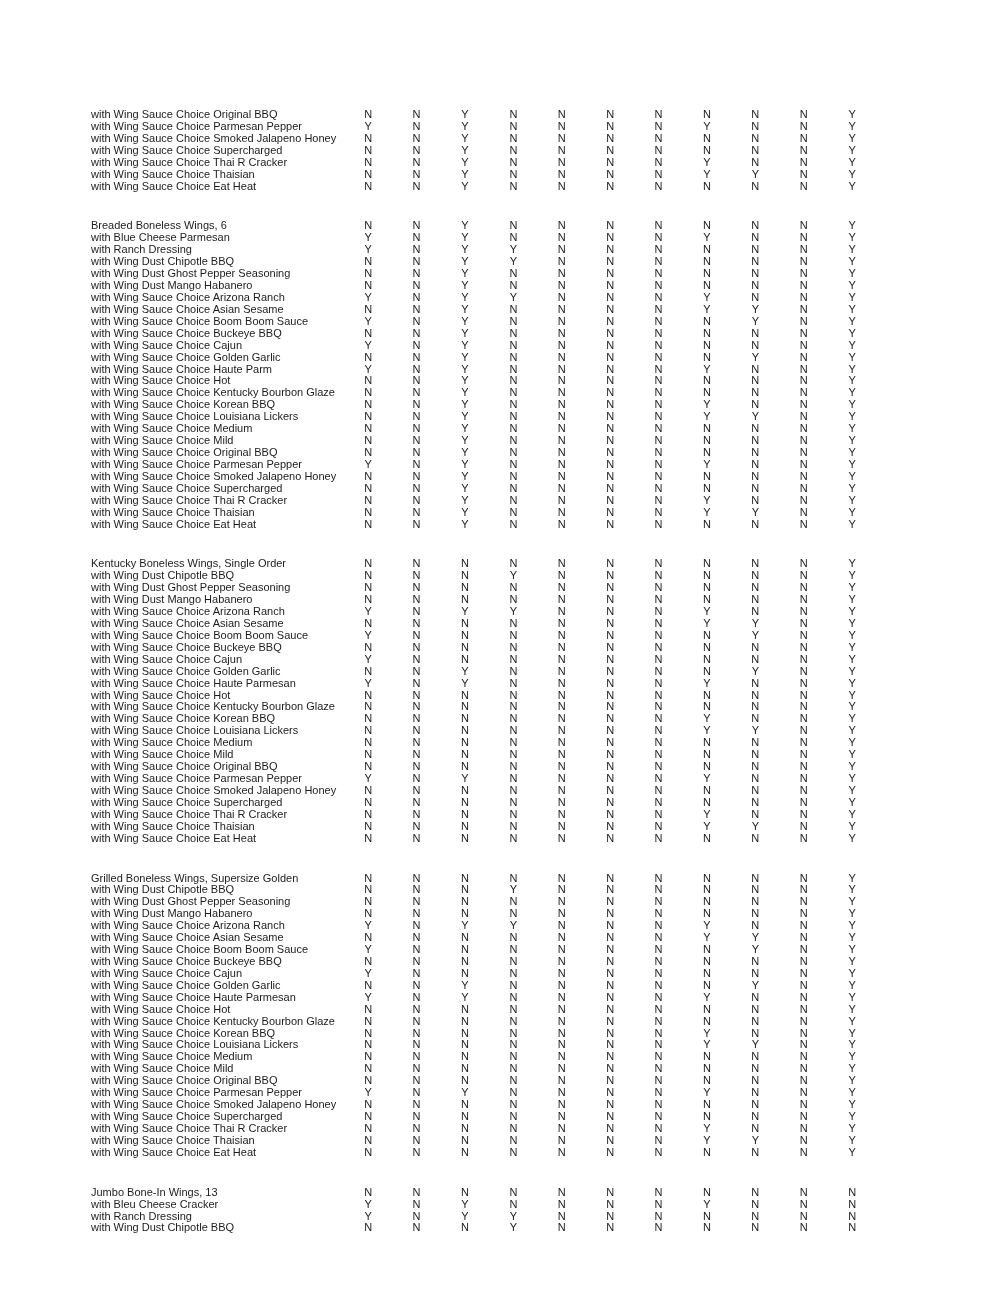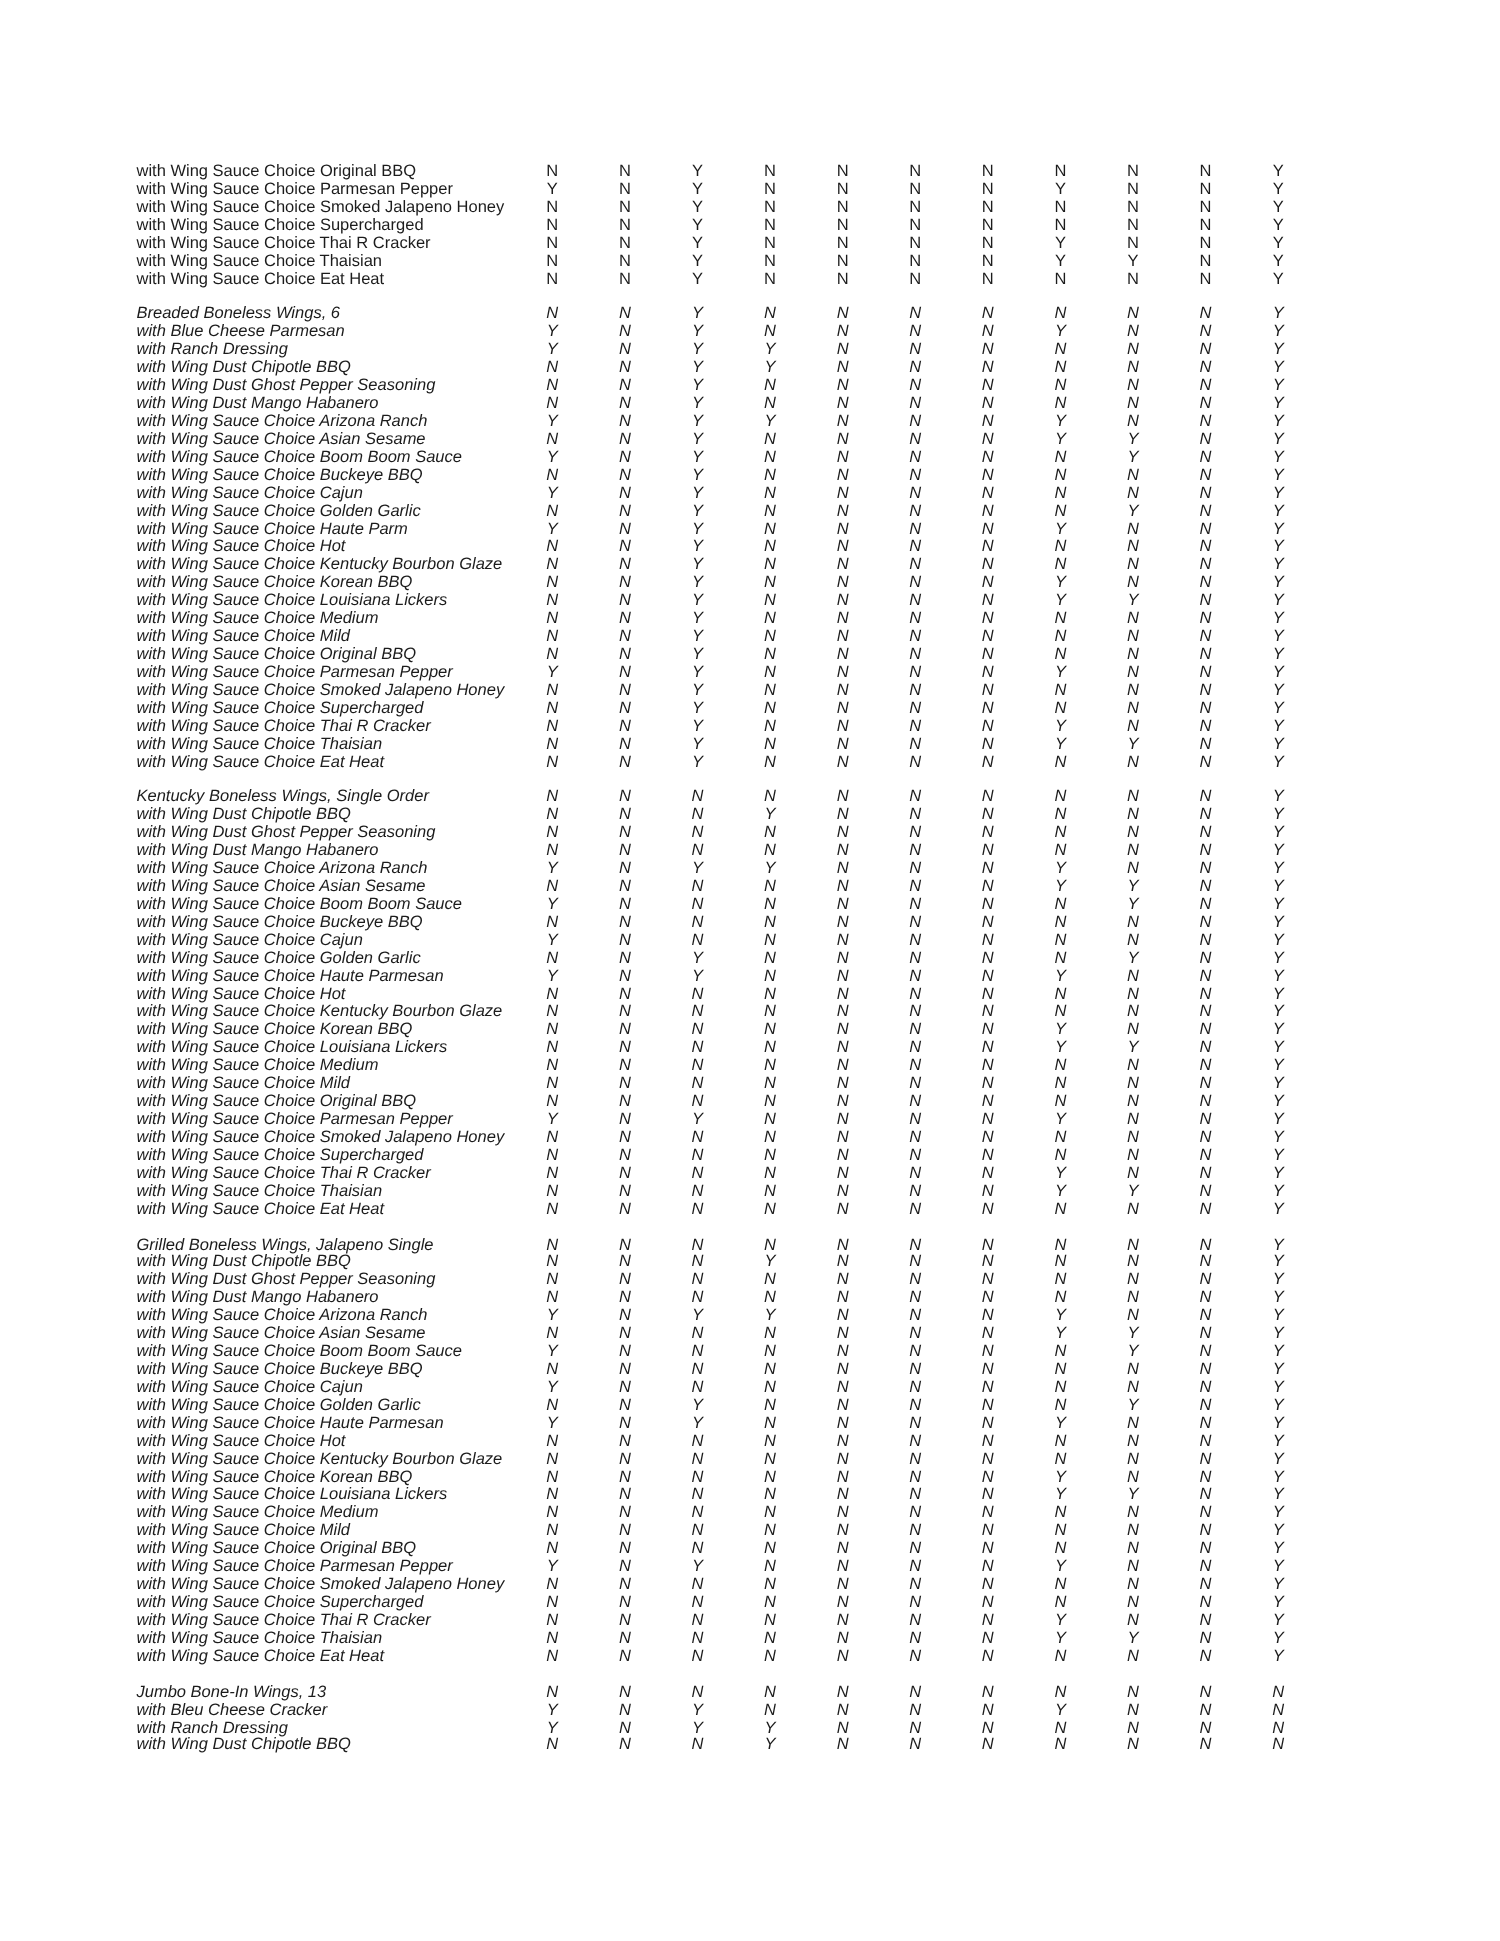--- a/index.html
+++ b/index.html
@@ -16,21 +16,21 @@
     overflow: hidden;
   }
   .doc-table {
     position: absolute;
     top: 109px;
     left: 91px;
     font-size: 11px;
     line-height: 11.93px;
   }
   .section { margin: 0; }
-  .section + .section { margin-top: 12px; font-style: italic; }
+  .section + .section { margin-top: 28px; }
   .row {
     display: flex;
     height: 11.93px;
     align-items: center;
     white-space: nowrap;
   }
   .label {
     flex: 0 0 253px;
     width: 253px;
     overflow: visible;
@@ -844,21 +844,21 @@
         <span class="cell">N</span>
         <span class="cell">N</span>
         <span class="cell">N</span>
         <span class="cell">N</span>
         <span class="cell">N</span>
         <span class="cell">Y</span>
       </div>
     </div>
     <div class="section">
       <div class="row">
-        <span class="label">Grilled Boneless Wings, Jalapeno Single</span>
+        <span class="label">Grilled Boneless Wings, Supersize Golden</span>
         <span class="cell">N</span>
         <span class="cell">N</span>
         <span class="cell">N</span>
         <span class="cell">N</span>
         <span class="cell">N</span>
         <span class="cell">N</span>
         <span class="cell">N</span>
         <span class="cell">N</span>
         <span class="cell">N</span>
         <span class="cell">N</span>

